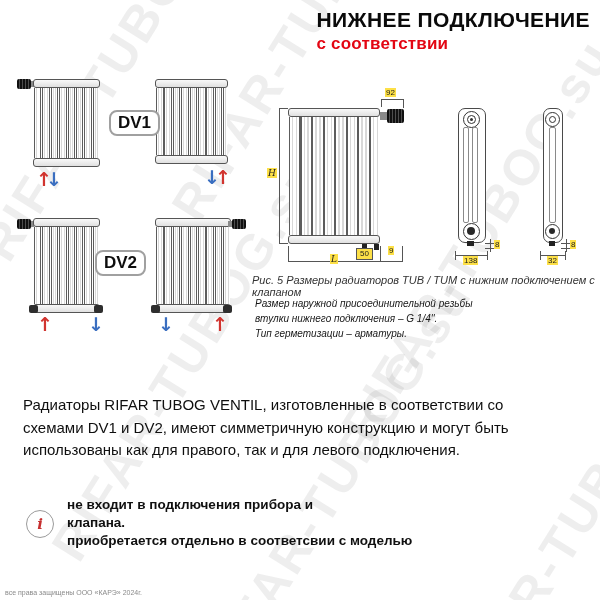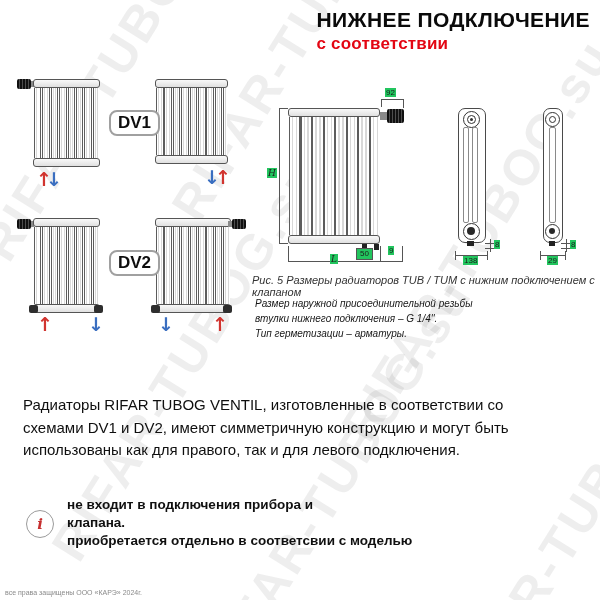--- a/index.html
+++ b/index.html
@@ -34,21 +34,21 @@
   .dvbox{position:absolute;z-index:2;border:2px solid #a0a0a0;border-radius:8px;background:#fff;
          padding:1px 7px;font-size:17px;font-weight:700;color:#0d0d0d;}
 
   .arrow{position:absolute;z-index:2;font-family:"DejaVu Sans",sans-serif;
          font-size:19px;font-weight:700;line-height:1;}
   .arrow.red{color:#d1342f;}
   .arrow.blue{color:#3a6ec0;}
 
   
   .dline{position:absolute;z-index:1;background:#555;}
-  .dlabel{position:absolute;z-index:2;font-size:8px;color:#1c1c1c;background:#22c55e;padding:0 1px;}
+  .dlabel{position:absolute;z-index:2;font-size:8px;color:#1c1c1c;background:#fde047;padding:0 1px;}
   .dlabel.md{font-size:9px;}
   .dlabel.it{font-style:italic;font-family:"DejaVu Serif",serif;}
   .dlabel.boxed{border:1px solid #555;padding:0 3px;line-height:10px;}
   .stub{position:absolute;z-index:2;background:#222;}
 
   
   .sideview{position:absolute;z-index:1;border:1px solid #4a4a4a;border-radius:7px;background:#fff;}
   .circ{position:absolute;z-index:2;border:1.5px solid #333;border-radius:50%;background:#fff;}
   .circ.fill{background:#2a2a2a;border:none;}
   .dot{position:absolute;z-index:2;background:#333;border-radius:50%;}
@@ -107,21 +107,21 @@
   <div class="radiator" style="left:33px;top:218px;width:67px;height:95px">
     <div class="rad-cap"></div>
     <div class="rad-tubes"></div>
     <div class="rad-cap"></div>
   </div>
   <div class="fitting" style="left:29px;top:305px;width:9px;height:8px"></div>
   <div class="fitting" style="left:94px;top:305px;width:9px;height:8px"></div>
   <div class="arrow red" style="left:37px;top:315px">↑</div>
   <div class="arrow blue" style="left:88px;top:315px">↓</div>
 
-  <div class="dvbox" style="left:109px;top:250px">DV2</div>
+  <div class="dvbox" style="left:95px;top:250px">DV2</div>
 
   <div class="radiator" style="left:155px;top:218px;width:76px;height:95px">
     <div class="rad-cap"></div>
     <div class="rad-tubes"></div>
     <div class="rad-cap"></div>
   </div>
   <div class="thead" style="left:232px;top:219px;width:14px;height:10px"></div>
   <div class="tconn" style="left:228px;top:221px;width:4px;height:6px"></div>
   <div class="fitting" style="left:151px;top:305px;width:9px;height:8px"></div>
   <div class="fitting" style="left:223px;top:305px;width:9px;height:8px"></div>
@@ -182,21 +182,21 @@
   <div class="circ" style="left:545px;top:224px;width:13px;height:13px"></div>
   <div class="circ fill" style="left:549px;top:228px;width:6px;height:6px"></div>
   <div class="stub" style="left:549px;top:241px;width:6px;height:5px"></div>
   <div class="dline" style="left:561px;top:243px;width:10px;height:1px"></div>
   <div class="dline" style="left:561px;top:248px;width:10px;height:1px"></div>
   <div class="dline" style="left:566px;top:239px;width:1px;height:13px"></div>
   <div class="dlabel" style="left:570px;top:240px">8</div>
   <div class="dline" style="left:540px;top:255px;width:26px;height:1px"></div>
   <div class="dline" style="left:540px;top:251px;width:1px;height:9px"></div>
   <div class="dline" style="left:565px;top:251px;width:1px;height:9px"></div>
-  <div class="dlabel" style="left:547px;top:256px">29</div>
+  <div class="dlabel" style="left:547px;top:256px">32</div>
 
   <div class="fig-caption" style="left:252px;top:274px">Рис. 5 Размеры радиаторов TUB / TUM с нижним подключением с клапаном</div>
   <div class="note-ital" style="left:255px;top:296px">
     <div>Размер наружной присоединительной резьбы</div>
     <div>втулки нижнего подключения – G 1/4''.</div>
     <div>Тип герметизации – арматуры.</div>
   </div>
 
   <div class="para" style="left:23px;top:394px">Радиаторы RIFAR TUBOG VENTIL, изготовленные в соответствии со схемами DV1 и DV2, имеют симметричную конструкцию и могут быть использованы как для правого, так и для левого подключения.</div>
 

